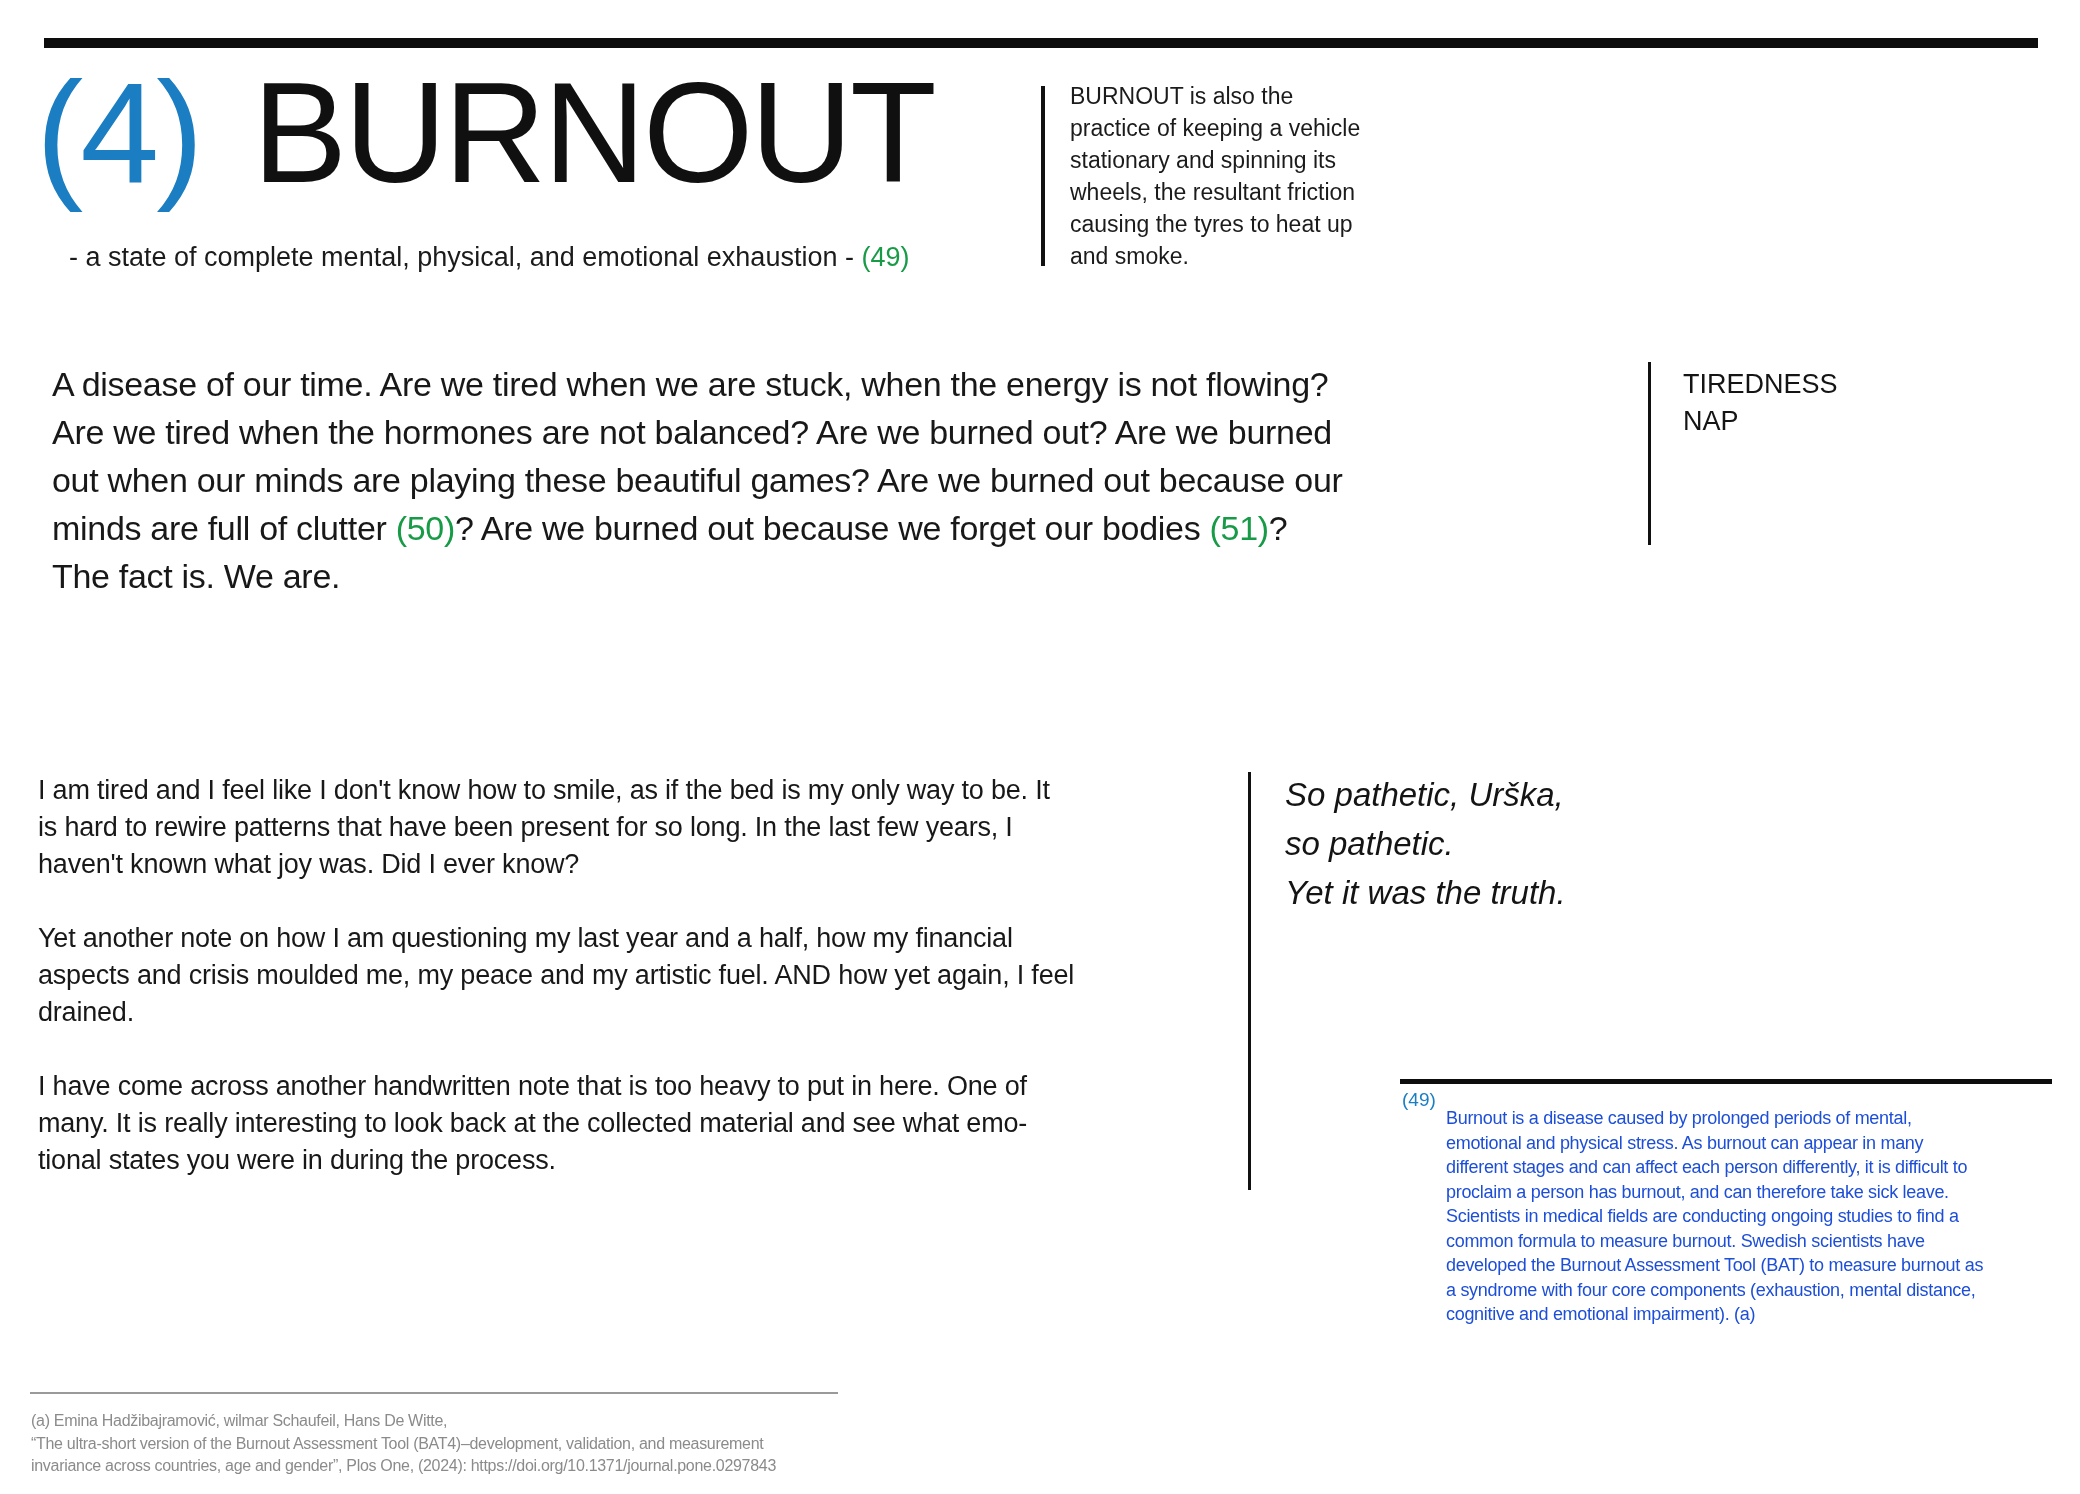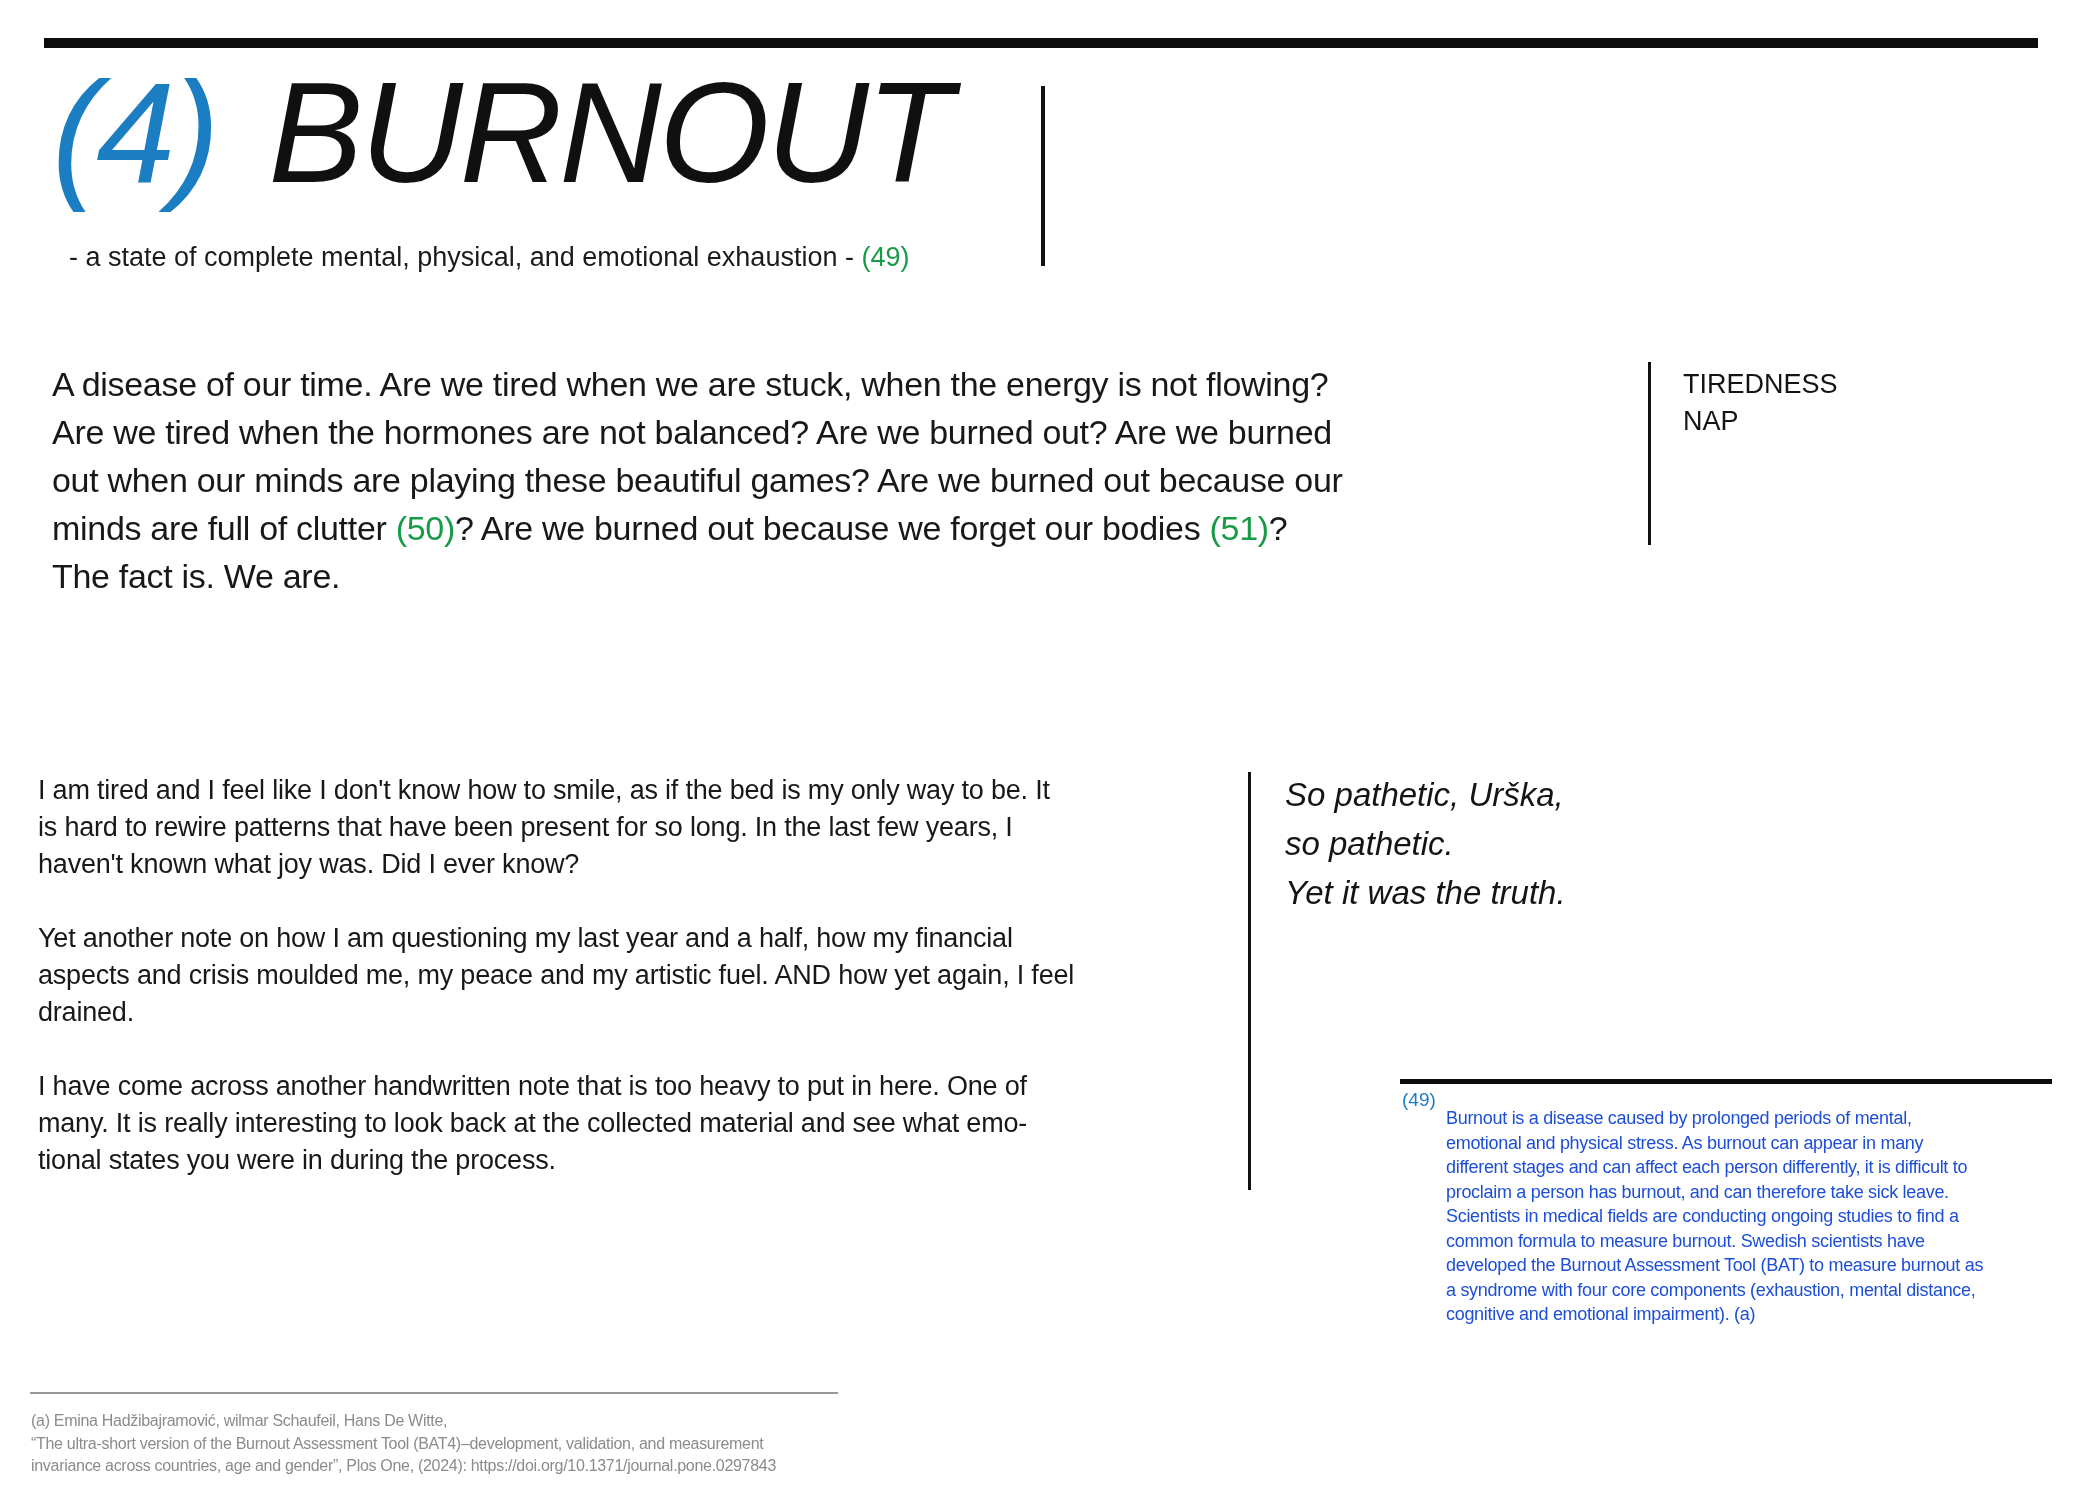--- a/index.html
+++ b/index.html
@@ -15,23 +15,23 @@
   .pre { white-space: pre-line; }
   .blue  { color: var(--accent_blue, #1b7dc2); }
   .green { color: var(--accent_green, #179b47); }
 
   .top-rule {
     left: 44px; top: 38px; width: 1994px; height: 10px;
     background: #0d0d0d;
   }
 
   .chapter-title {
-    left: 52px; top: 58px;
+    left: 36px; top: 58px;
     font-size: 142px; line-height: 150px; font-weight: 400;
-    letter-spacing: -3px; color: #101010; margin: 0; font-style: italic;
+    letter-spacing: -3px; color: #101010; margin: 0;
   }
   .chapter-title .num { margin-right: 52px; }
 
   .chapter-subtitle {
     left: 69px; top: 240px;
     font-size: 27px; line-height: 34px; color: #1b1b1b;
   }
 
   .def-divider {
     left: 1041px; top: 86px; width: 4px; height: 180px;
@@ -104,20 +104,26 @@
 <div class="page">
 
   <div class="abs top-rule"></div>
 
   <h1 class="abs chapter-title"><span class="num blue">(4)</span><span>BURNOUT</span></h1>
 
   <div class="abs chapter-subtitle"><span>- a state of complete mental, physical, and emotional exhaustion - </span><span class="green">(49)</span></div>
 
   <div class="abs def-divider"></div>
 
+  <div class="abs definition pre">BURNOUT is also the
+practice of keeping a vehicle
+stationary and spinning its
+wheels, the resultant friction
+causing the tyres to heat up
+and smoke.</div>
 
   <div class="abs intro pre"><span>A disease of our time. Are we tired when we are stuck, when the energy is not flowing?
 Are we tired when the hormones are not balanced? Are we burned out? Are we burned
 out when our minds are playing these beautiful games? Are we burned out because our
 minds are full of clutter </span><span class="green">(50)</span><span>? Are we burned out because we forget our bodies </span><span class="green">(51)</span><span>?
 The fact is. We are.</span></div>
 
   <div class="abs tiredness-divider"></div>
 
   <div class="abs margin-note pre">TIREDNESS

